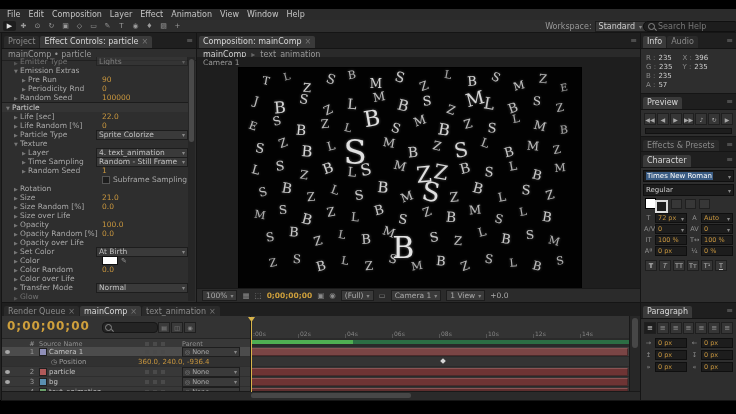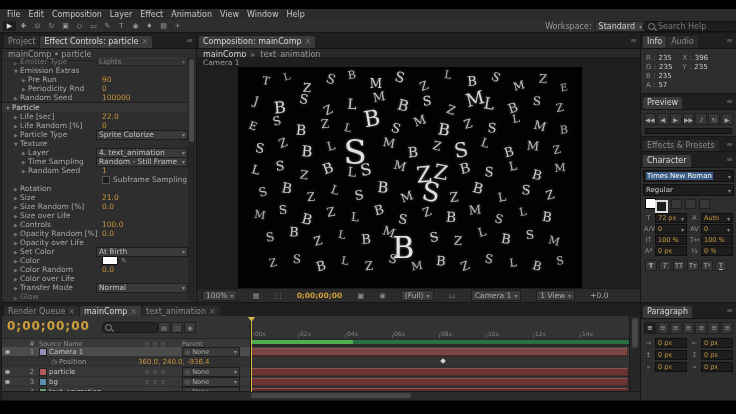--- a/index.html
+++ b/index.html
@@ -57,21 +57,21 @@
   .p-center{left:196px;top:23px;width:443px;height:269px;background:#ef4444;}
   .breadnav{height:11px;background:#2a2a2a;border-bottom:1px solid #1b1b1b;display:flex;align-items:center;gap:5px;padding:0 6px;color:#999;}
   .breadnav .cur{color:#d0d0d0;}
   .breadnav .sep{color:#666;}
   .viewer-content{position:absolute;left:0;top:24px;right:0;bottom:13px;background:#1e1e1e;}
   .camera-label{position:absolute;left:6px;top:1px;color:#9a9a9a;font-size:7.5px;}
   .comp{position:absolute;left:42px;top:11px;width:342px;height:222px;background:#020202;outline:1px solid #000;overflow:hidden;}
   .particle{position:absolute;font-family:"DejaVu Serif","Liberation Serif",serif;color:#ececec;
             text-shadow:0 0 3px rgba(255,255,255,.4);line-height:1;}
   .viewer-bar{position:absolute;left:0;bottom:0;right:0;height:13px;background:#2b2b2b;border-top:1px solid #191919;
-              display:flex;align-items:center;gap:15px;padding:0 5px;font-size:7.5px;color:#aaa;overflow:hidden;}
+              display:flex;align-items:center;gap:5px;padding:0 5px;font-size:7.5px;color:#aaa;overflow:hidden;}
   .vb-drop{background:#3a3a3a;border:1px solid #1d1d1d;height:9px;display:flex;align-items:center;gap:3px;padding:0 3px;white-space:nowrap;}
   .vb-icon{color:#8a8a8a;}
   .vb-time{color:#cfa03c;font-weight:bold;}
 
   
   .p-info{left:640px;top:23px;width:95px;height:60px;}
   .info-grid{display:flex;gap:10px;padding:4px 5px;font-size:7px;}
   .info-col .irow{display:flex;gap:3px;height:9px;align-items:center;}
   .info-col .il{color:#8a8a8a;}
   .info-col .iv{color:#cfcfcf;}
@@ -304,21 +304,21 @@
             <span class="twirl">▶</span>
             <span class="fx-lbl">Size Random [%]</span>
             <span class="fx-val">0.0</span>
           </div>
           <div class="fx-row" style="padding-left: 10px;">
             <span class="twirl">▶</span>
             <span class="fx-lbl">Size over Life</span>
           </div>
           <div class="fx-row" style="padding-left: 10px;">
             <span class="twirl">▶</span>
-            <span class="fx-lbl">Controls</span>
+            <span class="fx-lbl">Opacity</span>
             <span class="fx-val">100.0</span>
           </div>
           <div class="fx-row" style="padding-left: 10px;">
             <span class="twirl">▶</span>
             <span class="fx-lbl">Opacity Random [%]</span>
             <span class="fx-val">0.0</span>
           </div>
           <div class="fx-row" style="padding-left: 10px;">
             <span class="twirl">▶</span>
             <span class="fx-lbl">Opacity over Life</span>

